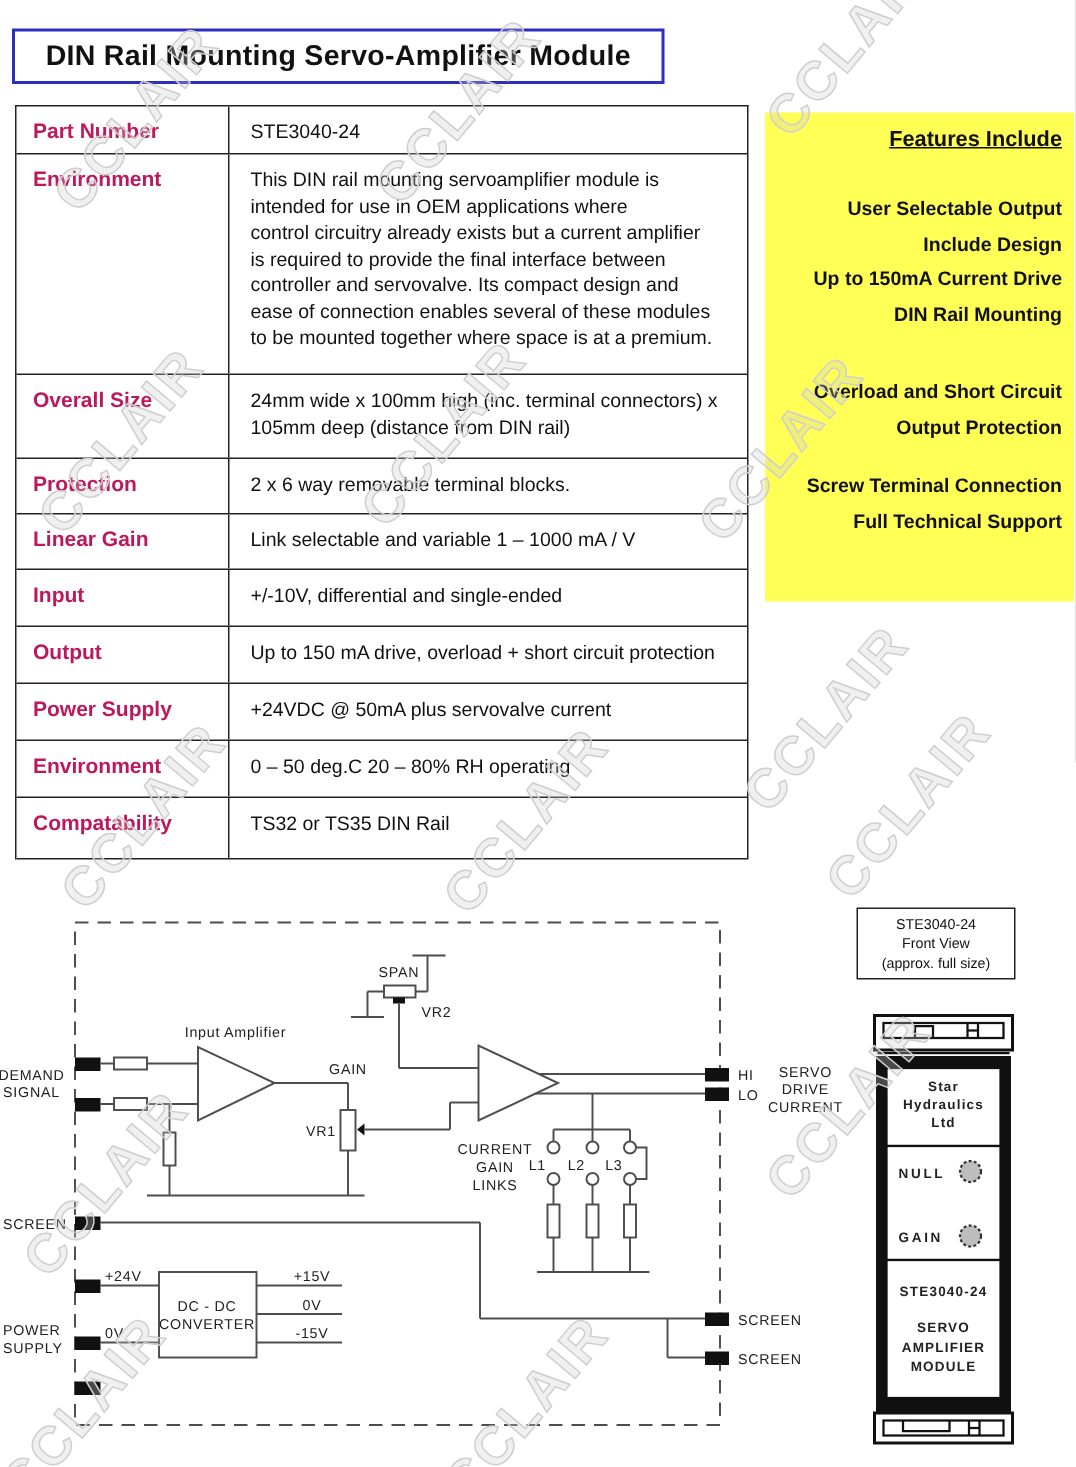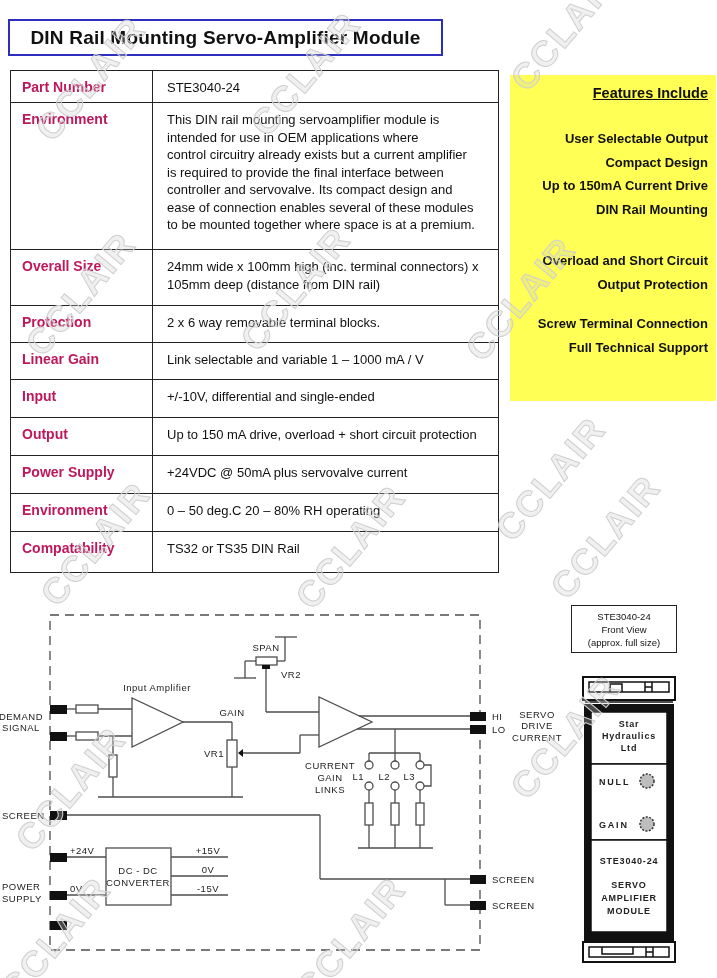--- a/index.html
+++ b/index.html
@@ -127,21 +127,21 @@
     <div class="spec-row" style="height:40px">
       <div class="spec-label">Compatability</div>
       <div class="spec-value">TS32 or TS35 DIN Rail</div>
     </div>
   </div>
 
   <div id="features-box" style="background: rgb(255, 255, 85);">
     <div id="features-heading">Features Include</div>
     <div class="feat-group">
       <div class="feat-item">User Selectable Output</div>
-      <div class="feat-item">Compact Design</div>
+      <div class="feat-item">Include Design</div>
       <div class="feat-item">Up to 150mA Current Drive</div>
       <div class="feat-item">DIN Rail Mounting</div>
     </div>
     <div class="feat-group" style="margin-top:28px">
       <div class="feat-item">Overload and Short Circuit</div>
       <div class="feat-item">Output Protection</div>
     </div>
     <div class="feat-group" style="margin-top:16px">
       <div class="feat-item">Screw Terminal Connection</div>
       <div class="feat-item">Full Technical Support</div>

